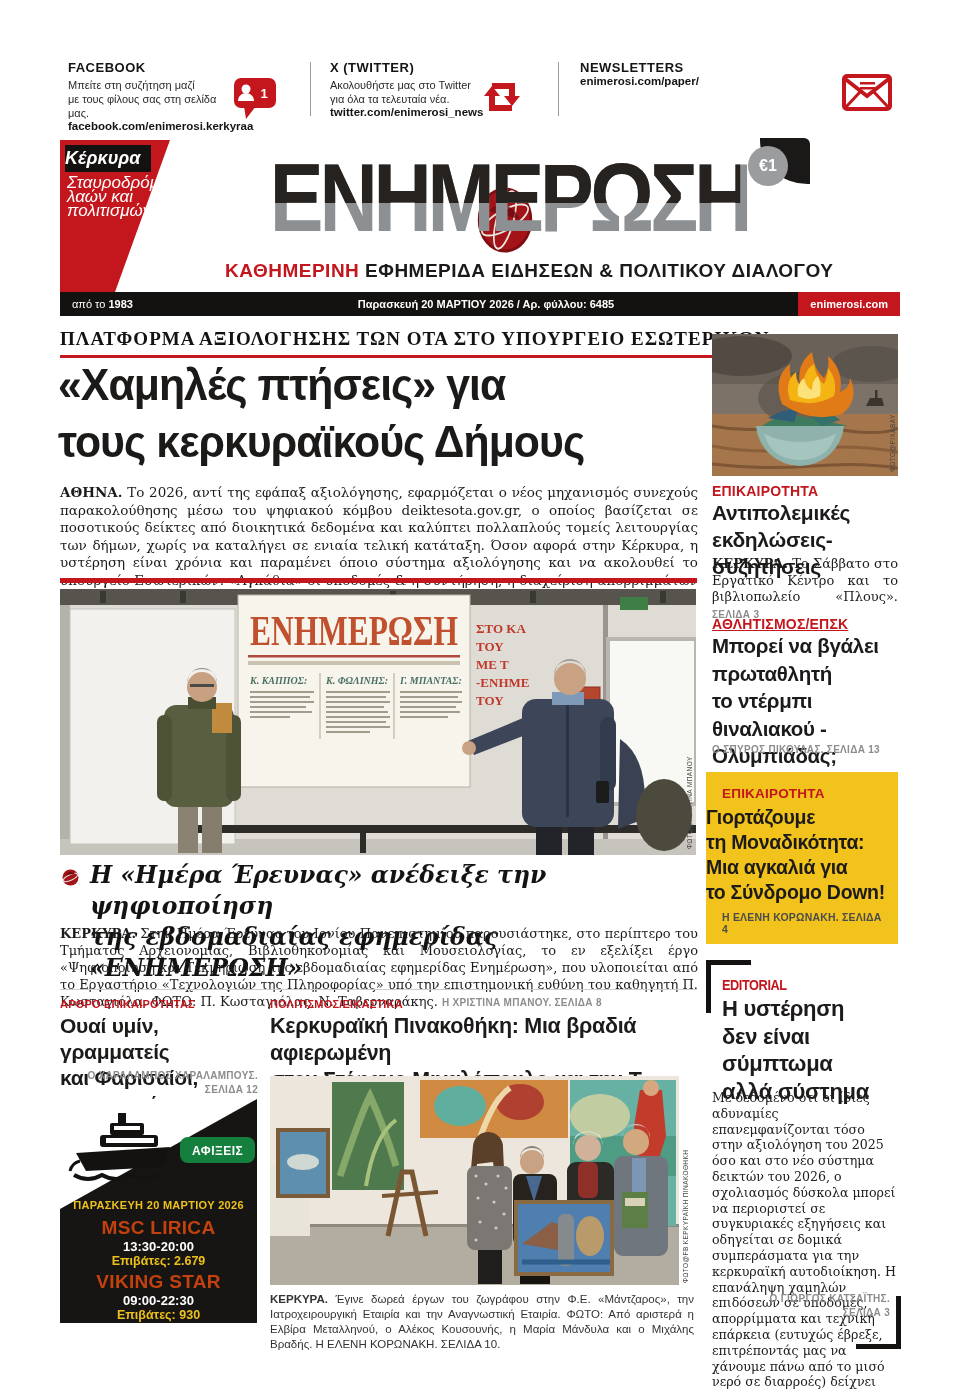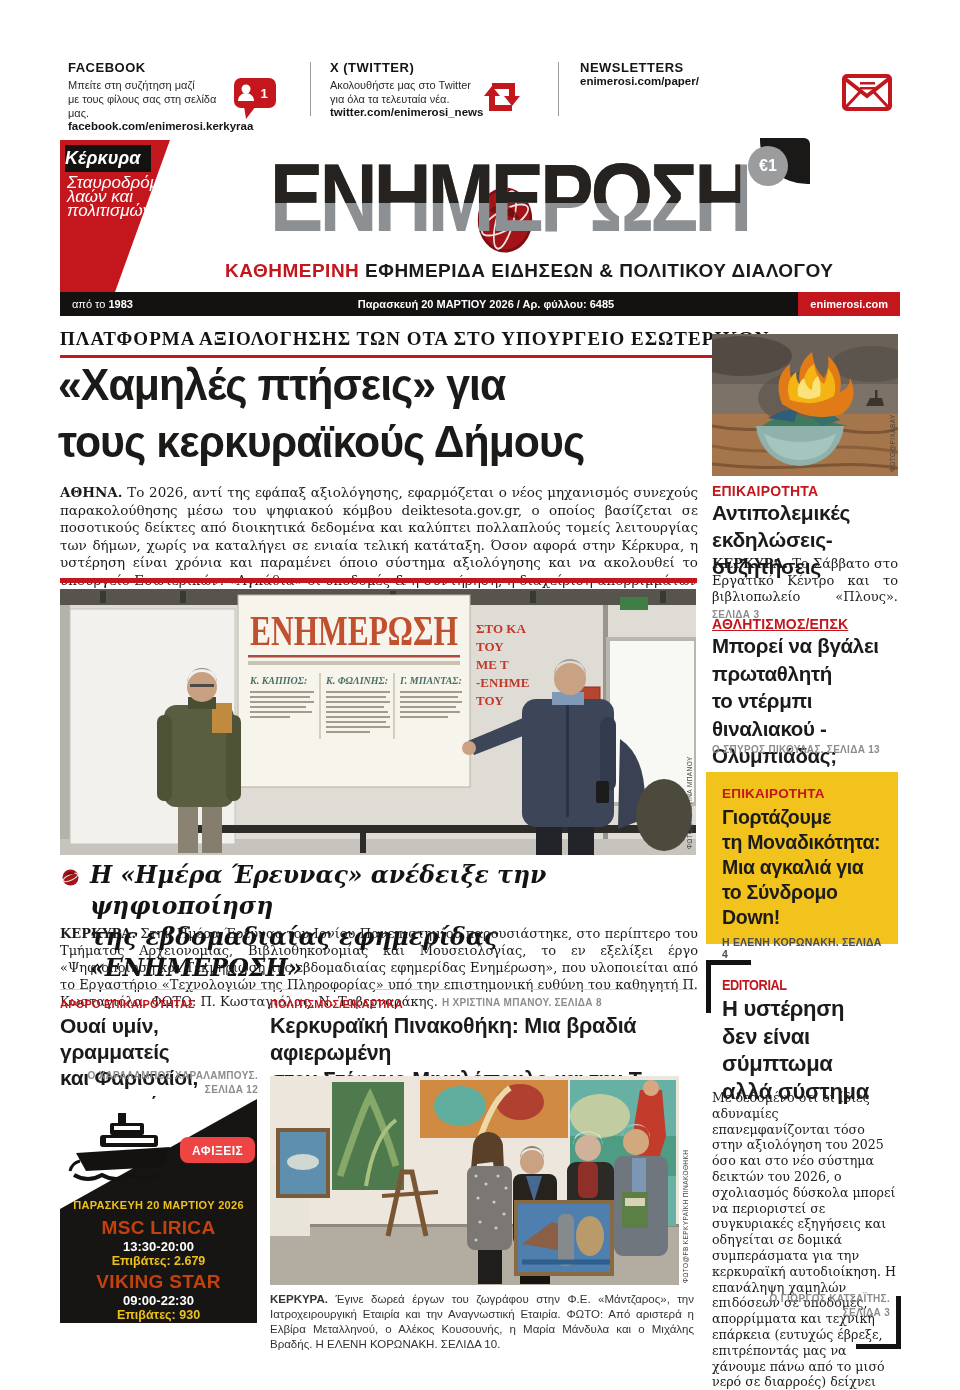--- a/index.html
+++ b/index.html
@@ -276,21 +276,21 @@
         <polygon points="10,48 104,42 96,62 20,66" fill="#141211"></polygon>
         <rect x="34" y="30" width="58" height="12" rx="3" fill="#141211"></rect>
         <rect x="40" y="33" width="48" height="5" fill="#ffffff"></rect>
         <rect x="44" y="18" width="34" height="12" rx="2" fill="#141211"></rect>
         <rect x="48" y="21" width="26" height="4" fill="#ffffff"></rect>
         <rect x="52" y="8" width="8" height="10" fill="#141211"></rect>
         <path d="M8 70 q14 8 28 0 q14 8 28 0 q14 8 28 0" fill="none" stroke="#141211" stroke-width="4"></path>
         <path d="M14 56 q-8 2 -10 10" fill="none" stroke="#141211" stroke-width="3"></path>
       </svg>
     </div>
-    <div class="abs" style="left:120px;top:38px;background:#ef4444;border-radius:8px;padding:4px 12px;">
+    <div class="abs" style="left:120px;top:38px;background:#15803d;border-radius:8px;padding:4px 12px;">
       <span style="color:#fff;font-weight:800;font-size:12px;letter-spacing:.5px;">ΑΦΙΞΕΙΣ</span>
     </div>
     <div class="abs" style="left:0;top:100px;width:197px;text-align:center;color:#edc11c;font-size:11px;font-weight:800;letter-spacing:.3px;">ΠΑΡΑΣΚΕΥΗ 20 ΜΑΡΤΙΟΥ 2026</div>
     <div class="abs" style="left:0;top:118px;width:197px;text-align:center;">
       <div class="ship-name">MSC LIRICA</div>
       <div class="ship-hours">13:30-20:00</div>
       <div class="ship-pax">Επιβάτες: 2.679</div>
     </div>
     <div class="abs" style="left:0;top:172px;width:197px;text-align:center;">
       <div class="ship-name">VIKING STAR</div>
@@ -414,21 +414,21 @@
   <div class="abs hl" style="left:712px;top:632px;width:190px;font-size:20.5px;line-height:27.5px;">
     <div>Μπορεί να βγάλει</div>
     <div>πρωταθλητή</div>
     <div>το ντέρμπι θιναλιακού -</div>
     <div>Ολυμπιάδας;</div>
   </div>
   <div class="abs byline-gray" style="left:712px;top:744px;width:186px;">Ο ΣΠΥΡΟΣ ΠΙΚΟΥΛΑΣ. ΣΕΛΙΔΑ 13</div>
 
   <div class="abs" style="left:706px;top:772px;width:192px;height:172px;background:#f1c31c;padding:0;">
     <div class="red-label" style="margin:14px 0 4px 16px;font-size:13.5px;">ΕΠΙΚΑΙΡΟΤΗΤΑ</div>
-    <div class="hl" style="margin-left:16px;font-size:19.5px;line-height:25px;">
+    <div class="hl" style="margin-left:0;font-size:19.5px;line-height:25px;">
       <div>Γιορτάζουμε</div>
       <div>τη Μοναδικότητα:</div>
       <div>Μια αγκαλιά για</div>
       <div>το Σύνδρομο Down!</div>
     </div>
     <div style="margin:6px 10px 0 16px;font-size:10.5px;font-weight:bold;color:#4c4c4c;letter-spacing:.2px;">Η ΕΛΕΝΗ ΚΟΡΩΝΑΚΗ. ΣΕΛΙΔΑ 4</div>
   </div>
 
   <div class="abs" style="left:706px;top:960px;width:40px;height:48px;border-left:5px solid #141211;border-top:5px solid #141211;"></div>
   <div class="abs red" style="left:722px;top:976px;font-size:15px;font-weight:800;letter-spacing:-.5px;transform:scaleX(.85);transform-origin:left;">EDITORIAL</div>

